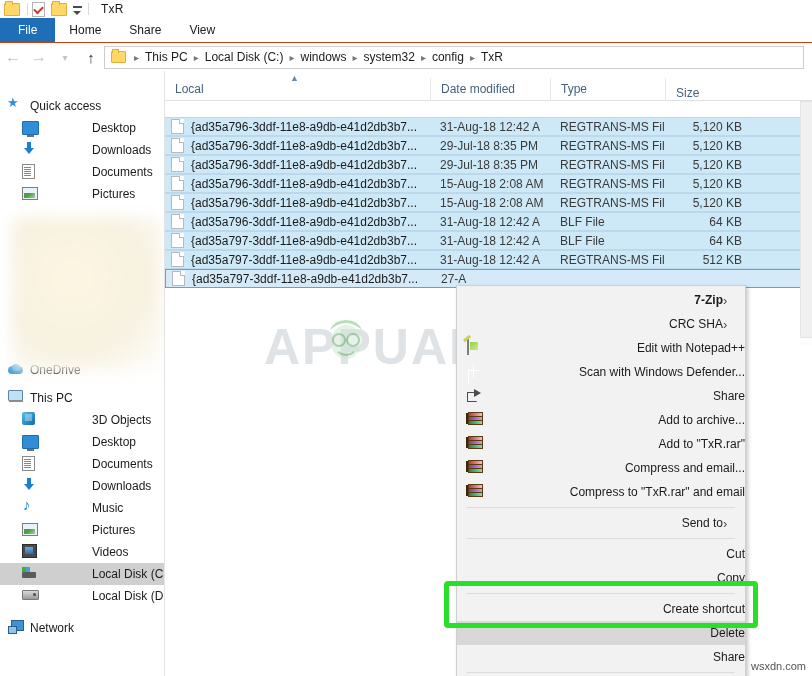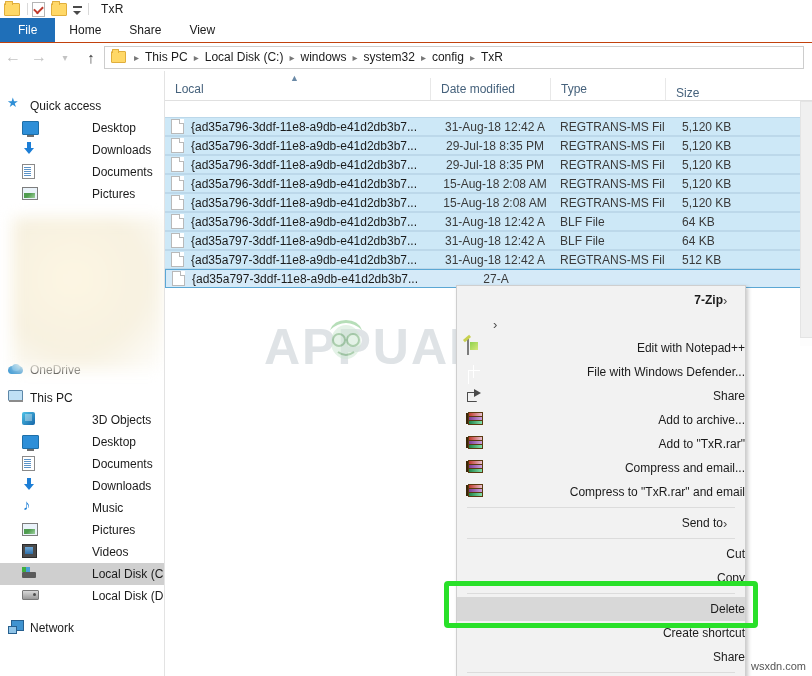--- a/index.html
+++ b/index.html
@@ -183,23 +183,23 @@
 
   .rows{position:absolute;left:0;top:46px;width:647px;}
   .row{
     height:19px;display:flex;align-items:center;font-size:12px;color:#1b1b1b;
     background:#cde8f7;border-top:1px solid #bcd8ea;border-bottom:1px solid #bcd8ea;
     box-sizing:border-box;
   }
   .row.focus{border:1px solid #5ba7d4;background:#d5eaf8;}
   .cell{box-sizing:border-box;padding-left:10px;overflow:hidden;white-space:nowrap;}
   .cell.name{width:265px;display:flex;align-items:center;padding-left:6px;}
-  .cell.date{width:120px;color:#3a3a3a;text-align:center;}
+  .cell.date{width:120px;color:#3a3a3a;}
   .cell.type{width:115px;color:#3a3a3a;}
-  .cell.size{width:85px;text-align:left;padding-right:8px;padding-left:17px;color:#3a3a3a;}
+  .cell.size{width:85px;text-align:right;padding-right:8px;padding-left:17px;color:#3a3a3a;}
   .fileico{
     width:11px;height:13px;background:#fff;border:1px solid #b9b9b9;margin-right:7px;
     flex:0 0 11px;position:relative;
   }
   .fileico:after{
     content:"";position:absolute;right:-1px;top:-1px;width:4px;height:4px;
     background:#fff;border-left:1px solid #b9b9b9;border-bottom:1px solid #b9b9b9;
   }
 
   
@@ -567,31 +567,32 @@
   <div class="ctxmenu">
 
     <div class="mi bold">
       <span class="mico"></span>
       <span class="mtext">7-Zip</span>
       <span class="chev">›</span>
     </div>
 
     <div class="mi">
       <span class="mico"></span>
+      <span class="mtext">CRC SHA</span>
       <span class="chev">›</span>
     </div>
 
     <div class="mi">
       <span class="mico"><span class="mi-npp"></span></span>
       <span class="mtext">Edit with Notepad++</span>
     </div>
 
     <div class="mi">
       <span class="mico"><span class="mi-def"></span></span>
-      <span class="mtext">File with Windows Defender...</span>
+      <span class="mtext">Scan with Windows Defender...</span>
     </div>
 
     <div class="mi">
       <span class="mico"><span class="mi-share"></span></span>
       <span class="mtext">Share</span>
     </div>
 
     <div class="mi">
       <span class="mico"><span class="mi-rar"><span></span><span></span><span></span></span></span>
       <span class="mtext">Add to archive...</span>
@@ -627,32 +628,32 @@
       <span class="mtext">Cut</span>
     </div>
 
     <div class="mi">
       <span class="mico"></span>
       <span class="mtext">Copy</span>
     </div>
 
     <div class="msep"></div>
 
+    <div class="mi">
+      <span class="mico"></span>
+      <span class="mtext">Create shortcut</span>
+    </div>
+
     <div class="mi hl">
       <span class="mico"></span>
       <span class="mtext">Delete</span>
     </div>
 
     <div class="mi">
       <span class="mico"></span>
-      <span class="mtext">Create shortcut</span>
-    </div>
-
-    <div class="mi">
-      <span class="mico"></span>
       <span class="mtext">Share</span>
     </div>
 
     <div class="msep"></div>
 
   </div>
 
   <div class="greenbox"></div>
 
 </div>

